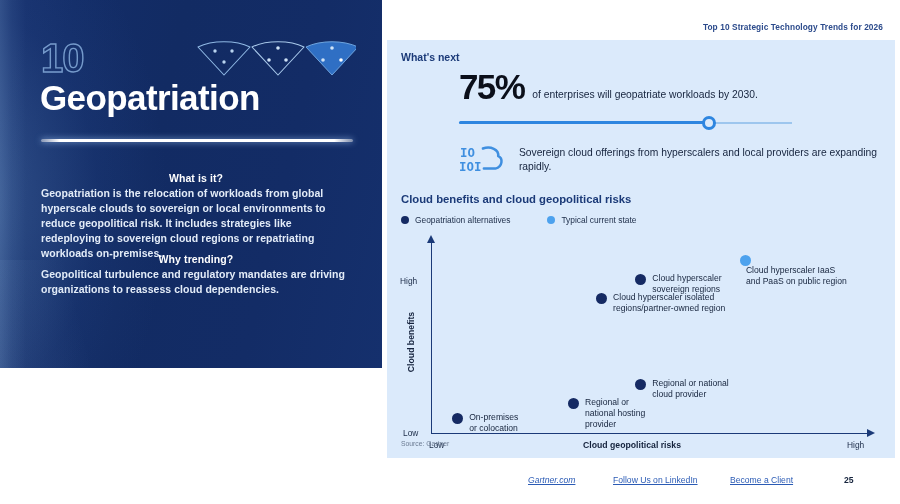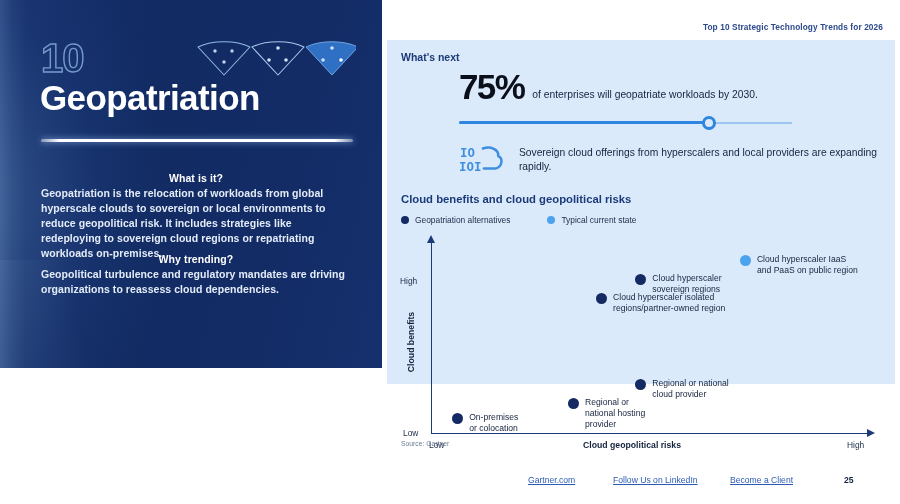--- a/index.html
+++ b/index.html
@@ -71,21 +71,21 @@
 
   
   .right-side{ position:absolute; left:382px; top:0; width:518px; height:504px; background:#fff; }
 
   .kicker{
     position:absolute; right:17px; top:22px;
     font-size:8.3px; font-weight:700; color:#2b4a8b; letter-spacing:0.1px;
   }
 
   .card{
-    position:absolute; left:5px; top:40px; width:508px; height:344px;
+    position:absolute; left:5px; top:40px; width:508px; height:418px;
     background:#dbeafb;
   }
 
   .whats-next{
     position:absolute; left:14px; top:11px;
     font-size:10.5px; font-weight:700; color:#1b3a78;
   }
 
   .pct-row{ position:absolute; left:72px; top:31px; display:flex; align-items:flex-end; }
   .pct{
@@ -144,21 +144,21 @@
   .pt{ position:absolute; display:flex; align-items:flex-start; }
   .pt-dot{ width:11px; height:11px; border-radius:50%; flex:0 0 auto; }
   .pt-label{ font-size:8.6px; color:#16243d; line-height:1.3; margin-left:6px; white-space:pre-line; margin-top:-1px; }
 
   .source{ position:absolute; left:14px; top:400px; font-size:6.8px; color:#6c7c93; }
 
   .footer{ position:absolute; left:0; top:468px; width:518px; height:26px; }
   .f-link{
     position:absolute; font-size:8.6px; color:#2b5bb5; font-weight:400;
   }
-  .f1{ left:146px; top:7px; }
+  .f1{ left:146px; top:7px;font-style:italic; }
   .f2{ left:231px; top:7px; }
   .f3{ left:348px; top:7px; }
   .f-page{ position:absolute; left:462px; top:7px; font-size:8.6px; font-weight:700; color:#16243d; }
 </style>
 </head>
 <body>
 
 <div class="left-panel">
 
   <div class="big-number">10</div>
@@ -286,21 +286,21 @@
           <div class="pt" style="left: 201.04px; top: 60.64px;">
             <span class="pt-dot" style="background: rgb(21, 42, 99);"></span>
             <span class="pt-label">Cloud hyperscaler isolated
 regions/partner-owned region</span>
           </div>
           <div class="pt" style="left: 240.28px; top: 41.84px;">
             <span class="pt-dot" style="background: rgb(21, 42, 99);"></span>
             <span class="pt-label">Cloud hyperscaler
 sovereign regions</span>
           </div>
-          <div class="pt" style="left: 344.92px; top: 23.04px;">
+          <div class="pt" style="left: 344.92px; top: 23.04px; flex-direction: column;">
             <span class="pt-dot" style="background: rgb(77, 162, 238);"></span>
             <span class="pt-label">Cloud hyperscaler IaaS
 and PaaS on public region</span>
           </div>
         </div>
     </div>
 
     <div class="source">Source: Gartner</div>
   </div>
 

